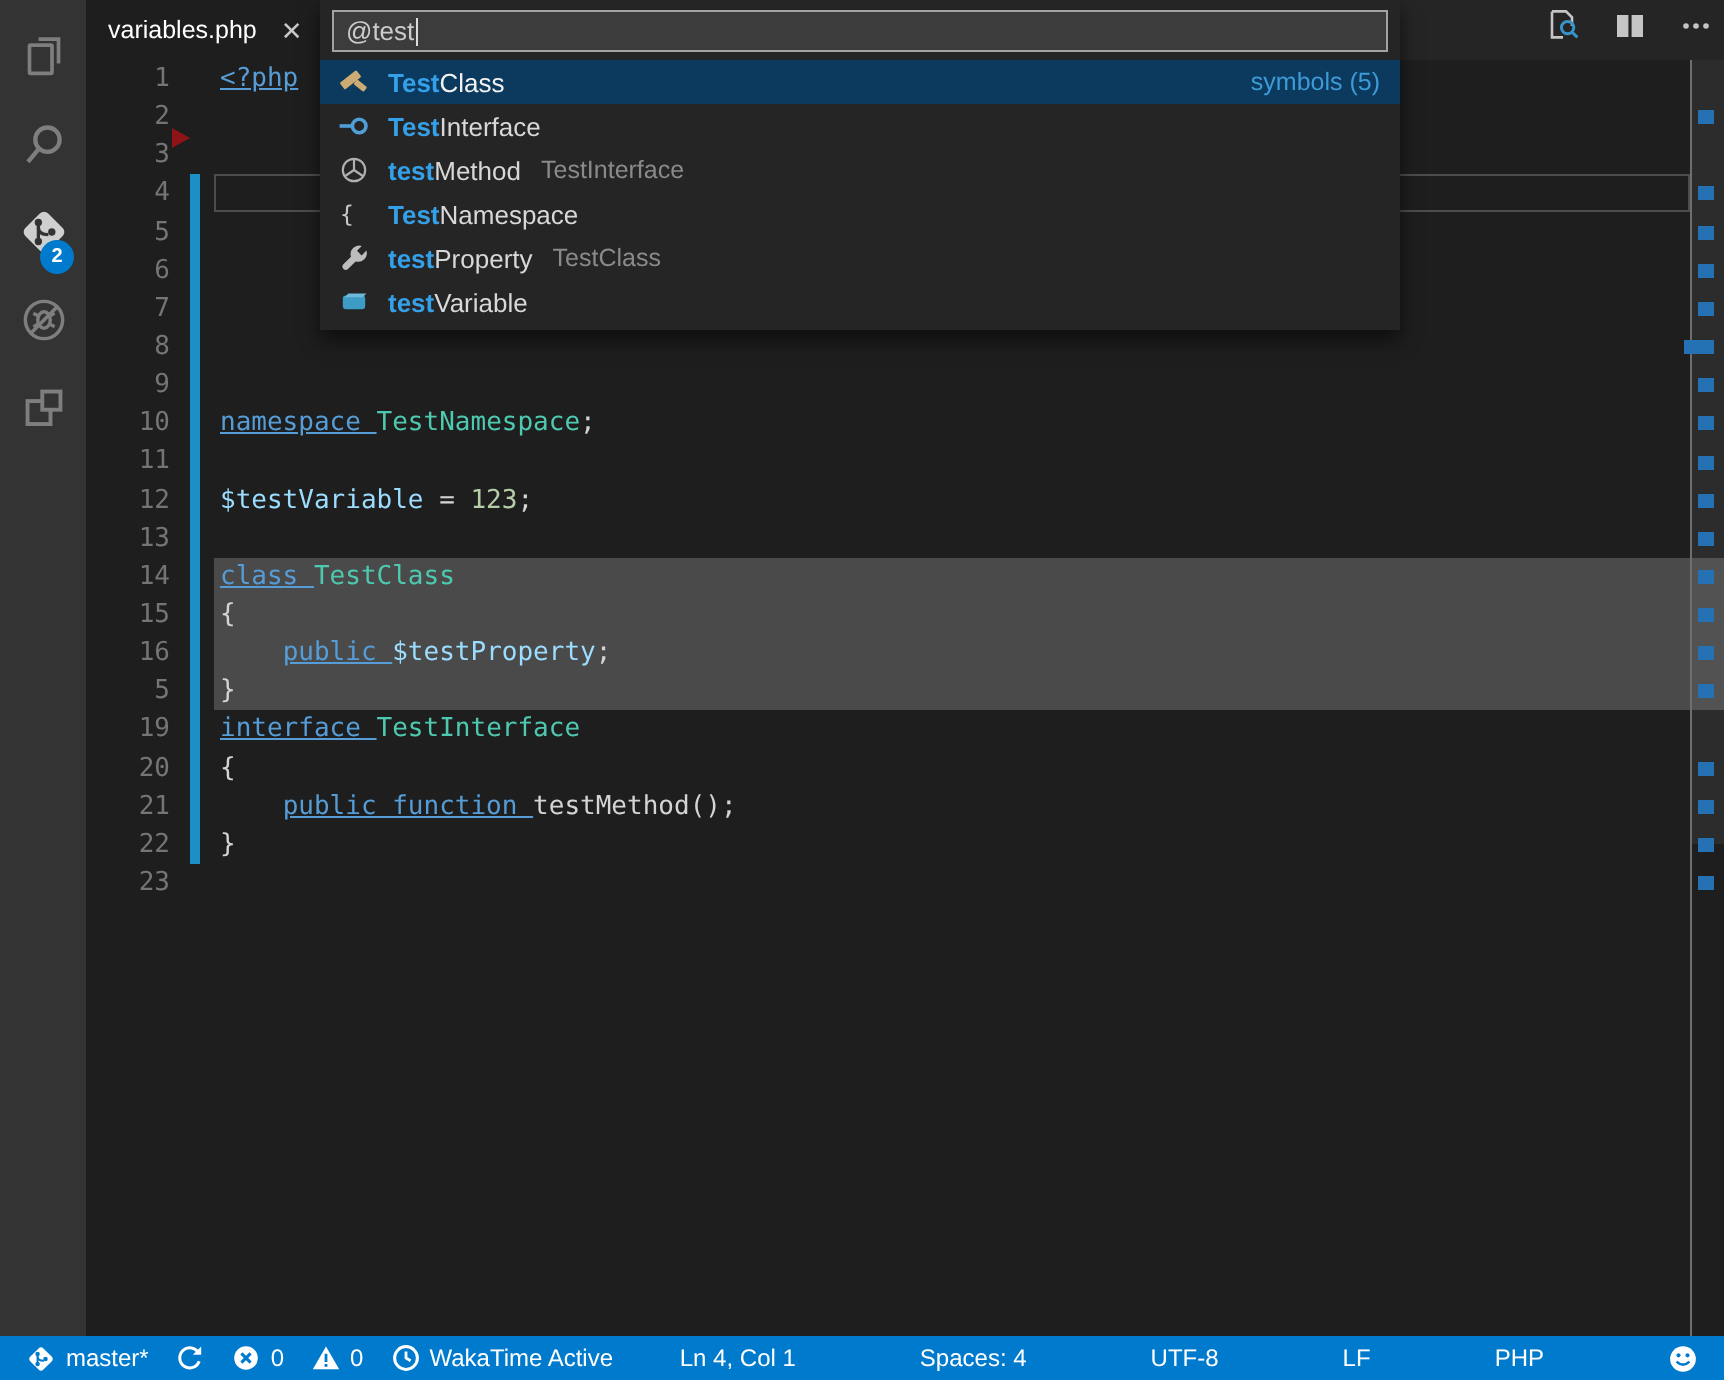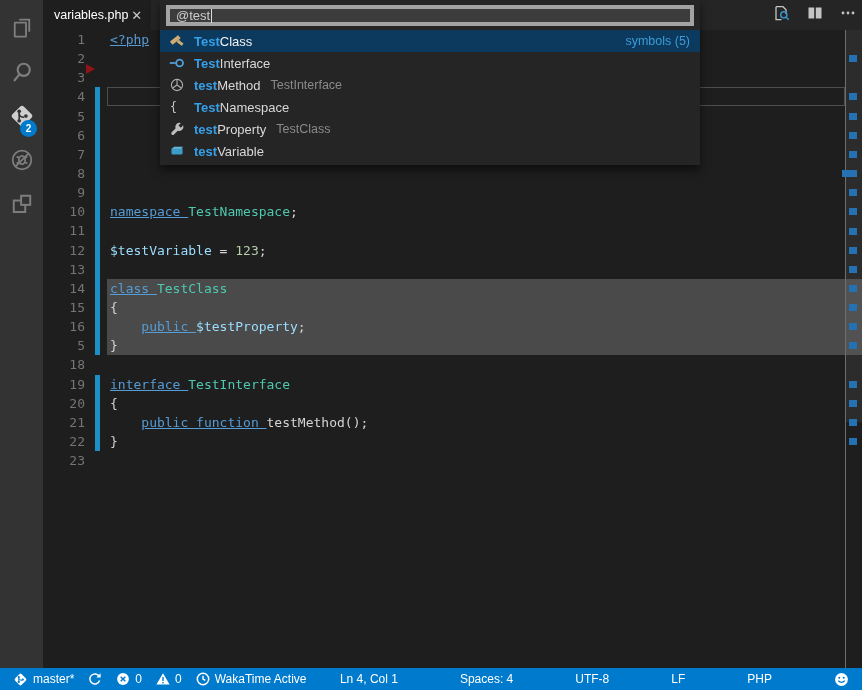--- a/index.html
+++ b/index.html
@@ -11,21 +11,21 @@
   .activity-bar { position:absolute; left:0; top:0; width:43px; height:668px; background:#333333; z-index:5; }
   .ab-item { position:relative; width:43px; height:44px; display:flex; align-items:center; justify-content:center; cursor:pointer; }
   .ab-item svg { display:block; }
   .ab-badge { position:absolute; left:20px; top:26px; width:17px; height:17px; border-radius:50%;
               background:var(--accent); color:#fff; font-size:10px; font-weight:bold;
               display:flex; align-items:center; justify-content:center; }
 
   
   .tab-bar { position:absolute; left:43px; top:0; width:819px; height:30px; background:#252526; z-index:4; }
   .tab { position:absolute; left:0; top:0; height:30px; background:#1e1e1e; display:flex; align-items:center;
-         padding:0 9px 0 11px; gap:3px; cursor:pointer; }
+         padding:0 9px 0 11px; gap:12px; cursor:pointer; }
   .tab-label { color:#ffffff; font-size:12.5px; }
   .tab-close { color:#c8c8c8; font-size:13px; line-height:1; cursor:pointer; }
   .editor-actions { position:absolute; right:6px; top:0; height:30px; display:flex; align-items:center; gap:17px; z-index:6; }
   .ea-btn { cursor:pointer; display:flex; align-items:center; }
 
   
   .editor { position:absolute; left:43px; top:30px; width:819px; height:638px; z-index:1; }
   .line-row { position:relative; height:19.15px; }
   .line-row.hl::before { content:""; position:absolute; left:64px; right:0; top:0; height:100%; background:#4a4a4a; }
   .ln { position:absolute; left:0; top:0; width:42px; text-align:right; color:#757575;
@@ -39,21 +39,21 @@
   .del-marker { position:absolute; left:43px; width:0; height:0; border-left:9px solid #8f1418;
                 border-top:5px solid transparent; border-bottom:5px solid transparent; z-index:3; }
   .ruler-border { position:absolute; left:802px; top:0; width:1px; height:638px; background:#6e6e6e; z-index:3; }
   .ruler-slider { position:absolute; left:803px; top:0; width:16px; height:392px; background:rgba(130,130,130,0.15); z-index:3; cursor:pointer; }
   .ruler-mark { position:absolute; left:806px; width:8px; height:7px; background:#2472b4; z-index:4; }
   .ruler-mark.wide { left:799px; width:15px; }
 
   
   .quick-open { position:absolute; left:160px; top:0; width:540px; background:#252526; z-index:20;
                 box-shadow:0 5px 9px rgba(0,0,0,.55); padding-bottom:3px; }
-  .qi-input { margin:5px 6px 4px; height:21px; background:#3c3c3c; border:4px solid #a3a3a3;
+  .qi-input { margin:5px 6px 4px; height:21px; background:#3c3c3c; border:1px solid #a3a3a3;
               display:flex; align-items:center; padding:0 6px; font-size:13px; color:#cccccc; cursor:text; }
   .caret { width:1px; height:14px; background:#dcdcdc; margin-left:1px; }
   .qo-row { height:22px; display:flex; align-items:center; padding:0 10px 0 9px; font-size:13px; color:#d8d8d8; cursor:pointer; }
   .qo-row.sel { background:#0b3a5e; color:#f2f2f2; }
   .qo-icon { width:16px; height:16px; margin-right:9px; flex:none; display:flex; align-items:center; justify-content:center; }
   .qo-match { color:var(--match); font-weight:bold; }
   .qo-detail { color:#8a8a8a; margin-left:10px; font-size:12.5px; }
   .qo-badge { margin-left:auto; color:#3d9bd8; font-size:12.5px; }
 
   
@@ -247,24 +247,20 @@
       </div>
       <div class="line-row hl">
         <span class="ln">16</span>
         <div class="gitbar"></div>
         <span class="code"><span class="tok-plain">    </span><span class="tok-kw">public </span><span class="tok-var">$testProperty</span><span class="tok-plain">;</span></span>
       </div>
       <div class="line-row hl">
         <span class="ln">5</span>
         <div class="gitbar"></div>
         <span class="code"><span class="tok-plain">}</span></span>
-      </div>
-      <div class="line-row">
-        <span class="ln">18</span>
-        <span class="code"></span>
       </div>
       <div class="line-row">
         <span class="ln">19</span>
         <div class="gitbar"></div>
         <span class="code"><span class="tok-kw">interface </span><span class="tok-type">TestInterface</span></span>
       </div>
       <div class="line-row">
         <span class="ln">20</span>
         <div class="gitbar"></div>
         <span class="code"><span class="tok-plain">{</span></span>

